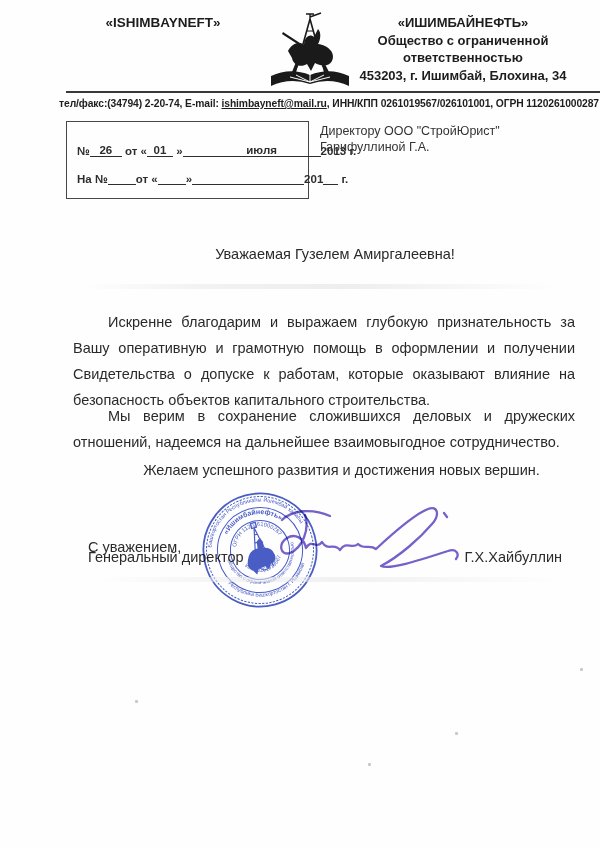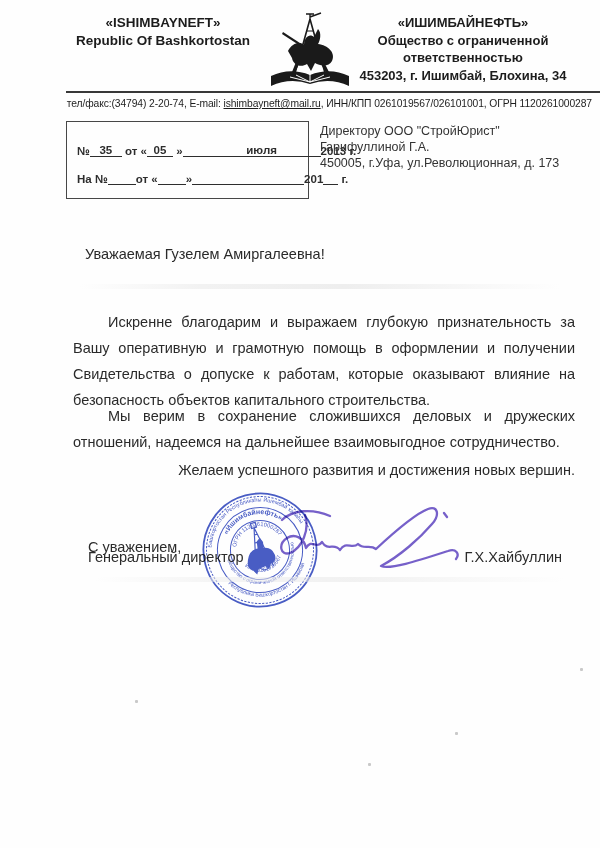--- a/index.html
+++ b/index.html
@@ -6,43 +6,43 @@
   .page{position:relative;width:600px;height:848px;background:#fefefe;overflow:hidden;
         font-family:"Liberation Sans",sans-serif;color:#262626;margin:0 auto;}
 
   
   .hcol{position:absolute;top:14px;text-align:center;font-weight:700;color:#1c1c1c;
         font-size:13.5px;line-height:17.5px;}
   .hcol.left{left:38px;width:250px;}
   .hcol.right{left:332px;width:262px;font-size:13px;}
   .logo{position:absolute;left:268px;top:10px;width:84px;height:84px;}
   .rule{position:absolute;left:66px;top:91px;width:534px;height:2px;background:#383838;}
-  .contact{position:absolute;left:50px;top:98px;width:542px;text-align:right;
-           font-weight:400;font-size:10.3px;letter-spacing:-.1px;white-space:nowrap;color:#1d1d1d;}
+  .contact{position:absolute;left:58px;top:98px;width:542px;text-align:center;
+           font-weight:700;font-size:10.3px;letter-spacing:-.1px;white-space:nowrap;color:#1d1d1d;}
   .contact .email{text-decoration:underline;}
 
   
   .refbox{position:absolute;left:66px;top:121px;width:241px;height:76px;
           border:1.5px solid #474747;}
   .refline{position:absolute;left:10px;font-weight:700;font-size:11.5px;color:#2d2d2d;white-space:nowrap;}
   .refline.l1{top:22px;}
   .refline.l2{top:50px;}
   .bl{display:inline-block;border-bottom:1.3px solid #2d2d2d;height:12px;
       text-align:center;vertical-align:bottom;}
   .bl.month{text-align:center;padding-left:20px;}
   .addr{position:absolute;left:320px;top:123px;font-size:12.5px;line-height:16px;color:#333;}
 
   
-  .salutation{position:absolute;left:85px;top:246px;width:500px;text-align:left;
+  .salutation{position:absolute;left:85px;top:246px;width:500px;text-align:center;
               font-size:14.5px;color:#2a2a2a;}
   .para{position:absolute;left:65px;width:502px;margin:8px;font-size:14.5px;line-height:26px;
         color:#2a2a2a;text-align:justify;text-indent:35px;}
   .p1{top:301px;}
   .p2{top:395px;}
-  .p3{top:449px;text-align:right;}
+  .p3{top:449px;text-align:center;}
 
   
   .signoff-line{position:absolute;left:88px;font-size:14.5px;color:#2b2b2b;}
   .regards{top:539px;text-align:center;}
   .director{top:549px;}
   .signer{position:absolute;left:450px;top:549px;width:112px;text-align:right;
           font-size:14.5px;color:#2b2b2b;}
 
   
   .stamp{position:absolute;left:180px;top:470px;width:160px;height:160px;
@@ -57,21 +57,20 @@
   .s2{left:95px;top:577px;width:470px;opacity:.55;}
   .speck{position:absolute;width:3px;height:3px;background:#c9c9c9;border-radius:1px;}
 </style>
 </head>
 <body>
 
 <div class="page">
 
   <div class="hcol left">
     <div>«ISHIMBAYNEFT»</div>
-    <div>Republic Of Bashkortostan</div>
   </div>
 
   <svg class="logo" viewBox="0 0 84 84">
     <g stroke="#1a1a1a" fill="none" stroke-width="1.6">
       <path d="M42,9 L27,63 M42,9 L57,63"></path>
       <path d="M38.5,21 h7 M36,31 h12 M33.5,41 h17 M31,51 h22" stroke-width="1.2"></path>
       <path d="M42,9 v-5 M38,4 h8 M42,7 L53,3" stroke-width="1.4"></path>
     </g>
     <g fill="#1a1a1a">
       <path d="M20,41 C24,33 32,31 36,35 C36,27 42,23 46,27 L50,19 C54,23 52,31 50,34 C60,35 68,43 64,51 C61,57 52,56 47,53 L43,61 L39,54 C33,58 25,55 24,48 Z"></path>
@@ -89,28 +88,27 @@
     <div>Общество с ограниченной</div>
     <div>ответственностью</div>
     <div>453203, г. Ишимбай, Блохина, 34</div>
   </div>
 
   <div class="rule"></div>
 
   <div class="contact"><span>тел/факс:(34794) 2-20-74,  E-mail: </span><span class="email">ishimbayneft@mail.ru</span><span>,  ИНН/КПП  0261019567/026101001,  ОГРН 1120261000287</span></div>
 
   <div class="refbox">
-    <div class="refline l1"><span>№</span><span class="bl" style="width:32px">35</span> <span>от «</span><span class="bl" style="width:26px">05</span> <span>»</span><span class="bl month" style="width:118px">июля</span><span>2013 г.</span></div>
+    <div class="refline l1"><span>№</span><span class="bl" style="width:32px">26</span> <span>от «</span><span class="bl" style="width:26px">01</span> <span>»</span><span class="bl month" style="width:118px">июля</span><span>2013 г.</span></div>
     <div class="refline l2"><span>На №</span><span class="bl" style="width:28px"></span><span>от «</span><span class="bl" style="width:28px"></span><span>»</span><span class="bl" style="width:112px"></span><span>201</span><span class="bl" style="width:15px"></span> <span>г.</span></div>
   </div>
 
   <div class="addr">
     <div>Директору ООО "СтройЮрист"</div>
     <div>Гарифуллиной Г.А.</div>
-    <div>450005, г.Уфа, ул.Революционная, д. 173</div>
   </div>
 
   <div class="salutation">Уважаемая Гузелем Амиргалеевна!</div>
   <p class="para p1">Искренне благодарим и выражаем глубокую признательность за Вашу оперативную и грамотную помощь в оформлении и получении Свидетельства о допуске к работам, которые оказывают влияние на безопасность объектов капитального строительства.</p>
   <p class="para p2">Мы верим в сохранение сложившихся деловых и дружеских отношений, надеемся на дальнейшее взаимовыгодное сотрудничество.</p>
   <p class="para p3">Желаем успешного развития и достижения новых вершин.</p>
 
   <div class="signoff-line regards">С уважением,</div>
   <div class="signoff-line director">Генеральный директор</div>
   <div class="signer">Г.Х.Хайбуллин</div>

